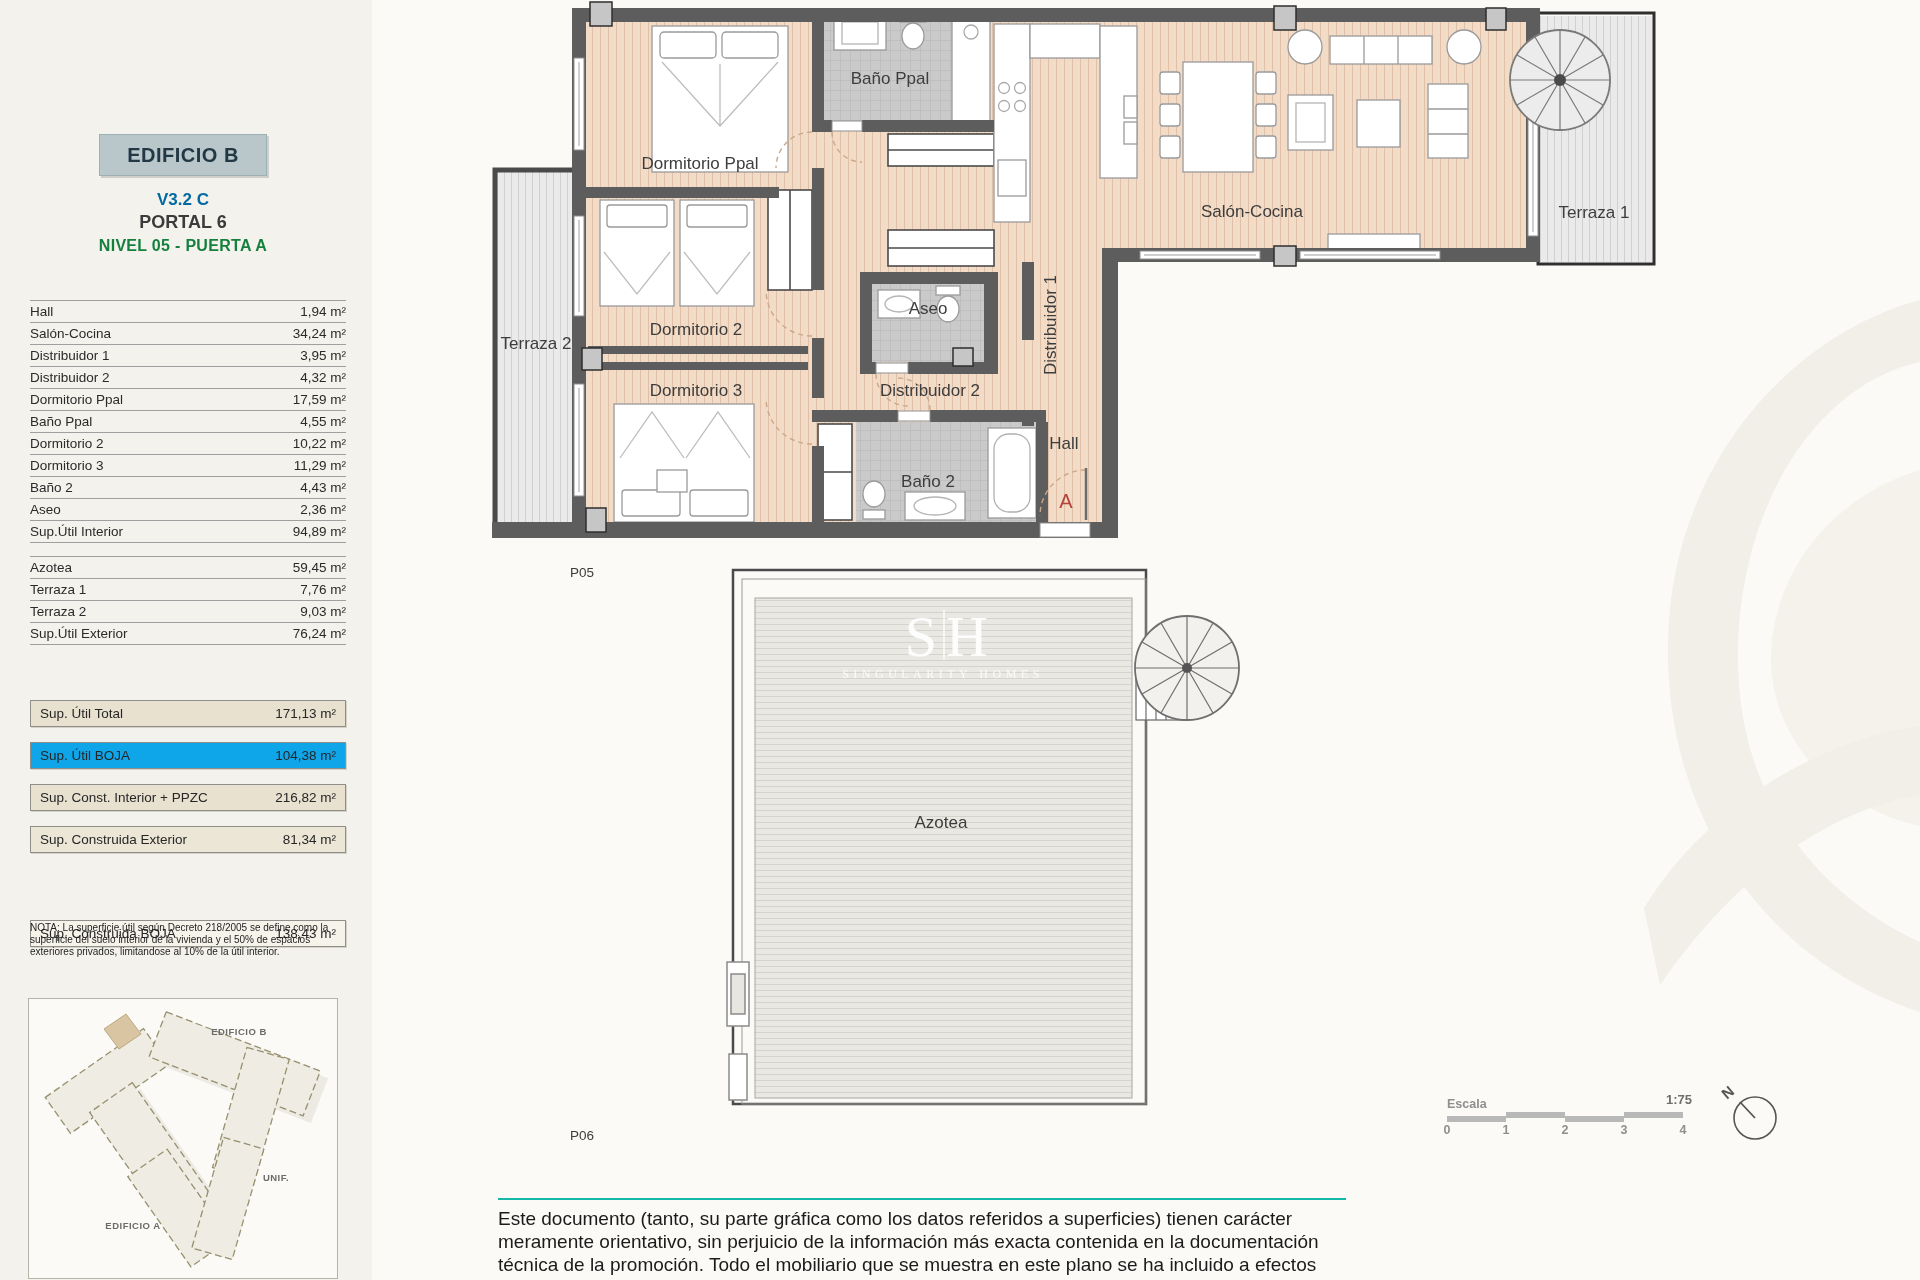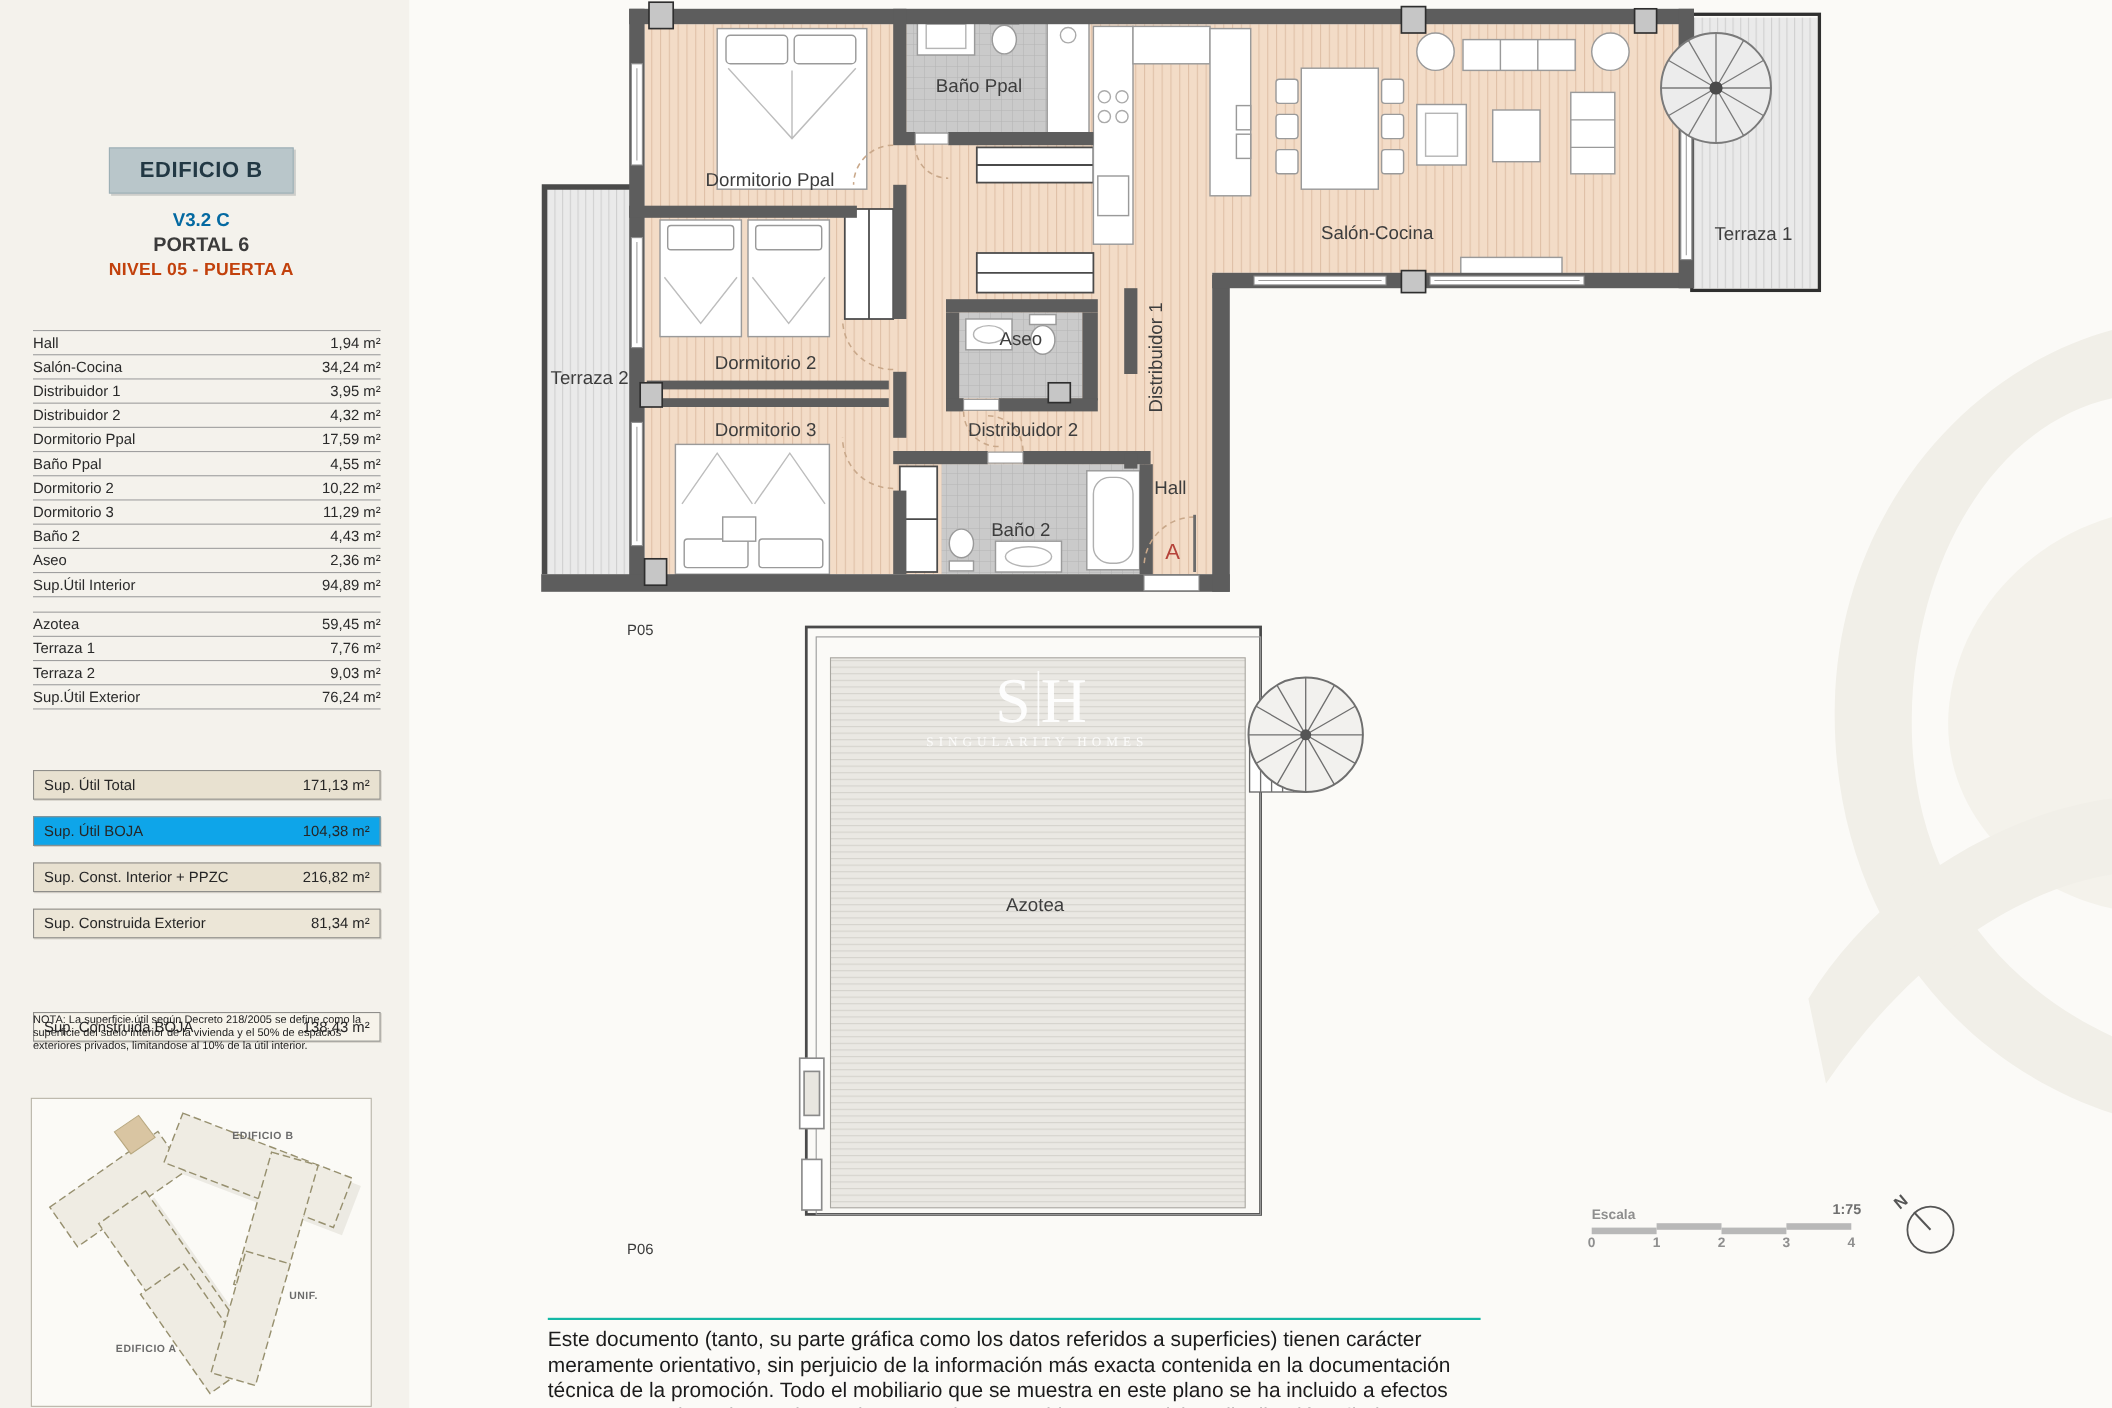--- a/index.html
+++ b/index.html
@@ -9,21 +9,21 @@
   }
   .sidebar-bg { position:absolute; left:0; top:0; width:372px; height:1280px; background:#f4f2ec; }
   .hdr-wrap { position:absolute; left:40px; top:134px; width:286px; text-align:center; }
   .hdr-box {
     display:inline-block; width:166px; height:40px; line-height:40px; background:#b9c6ca;
     border:1px solid #9db0b5; box-shadow:2px 2px 0 rgba(90,100,105,.25);
     font-size:20px; font-weight:bold; color:#223844; letter-spacing:.5px;
   }
   .hdr-version { margin-top:14px; font-size:17px; font-weight:bold; color:#0369a1; }
   .hdr-portal  { margin-top:2px;  font-size:18px; font-weight:bold; color:#3b3b3b; }
-  .hdr-level   { margin-top:4px;  font-size:16px; font-weight:bold; color:#c2410c; letter-spacing:.3px; }
+  .hdr-level   { margin-top:4px;  font-size:16px; font-weight:bold; color:#15803d; letter-spacing:.3px; }
   .area-table { position:absolute; left:30px; width:316px; border-bottom:1px solid #9f9f9f; }
   .t1 { top:300px; } .t2 { top:556px; }
   .arow {
     display:flex; justify-content:space-between; align-items:center;
     height:21px; border-top:1px solid #9f9f9f; font-size:13.5px; color:#2a2a2a;
   }
   .sum-box {
     position:absolute; left:30px; width:316px; height:27px; box-sizing:border-box;
     border:1px solid #8f8e8a; box-shadow:1px 1px 0 rgba(120,115,100,.25);
     display:flex; justify-content:space-between; align-items:center;

